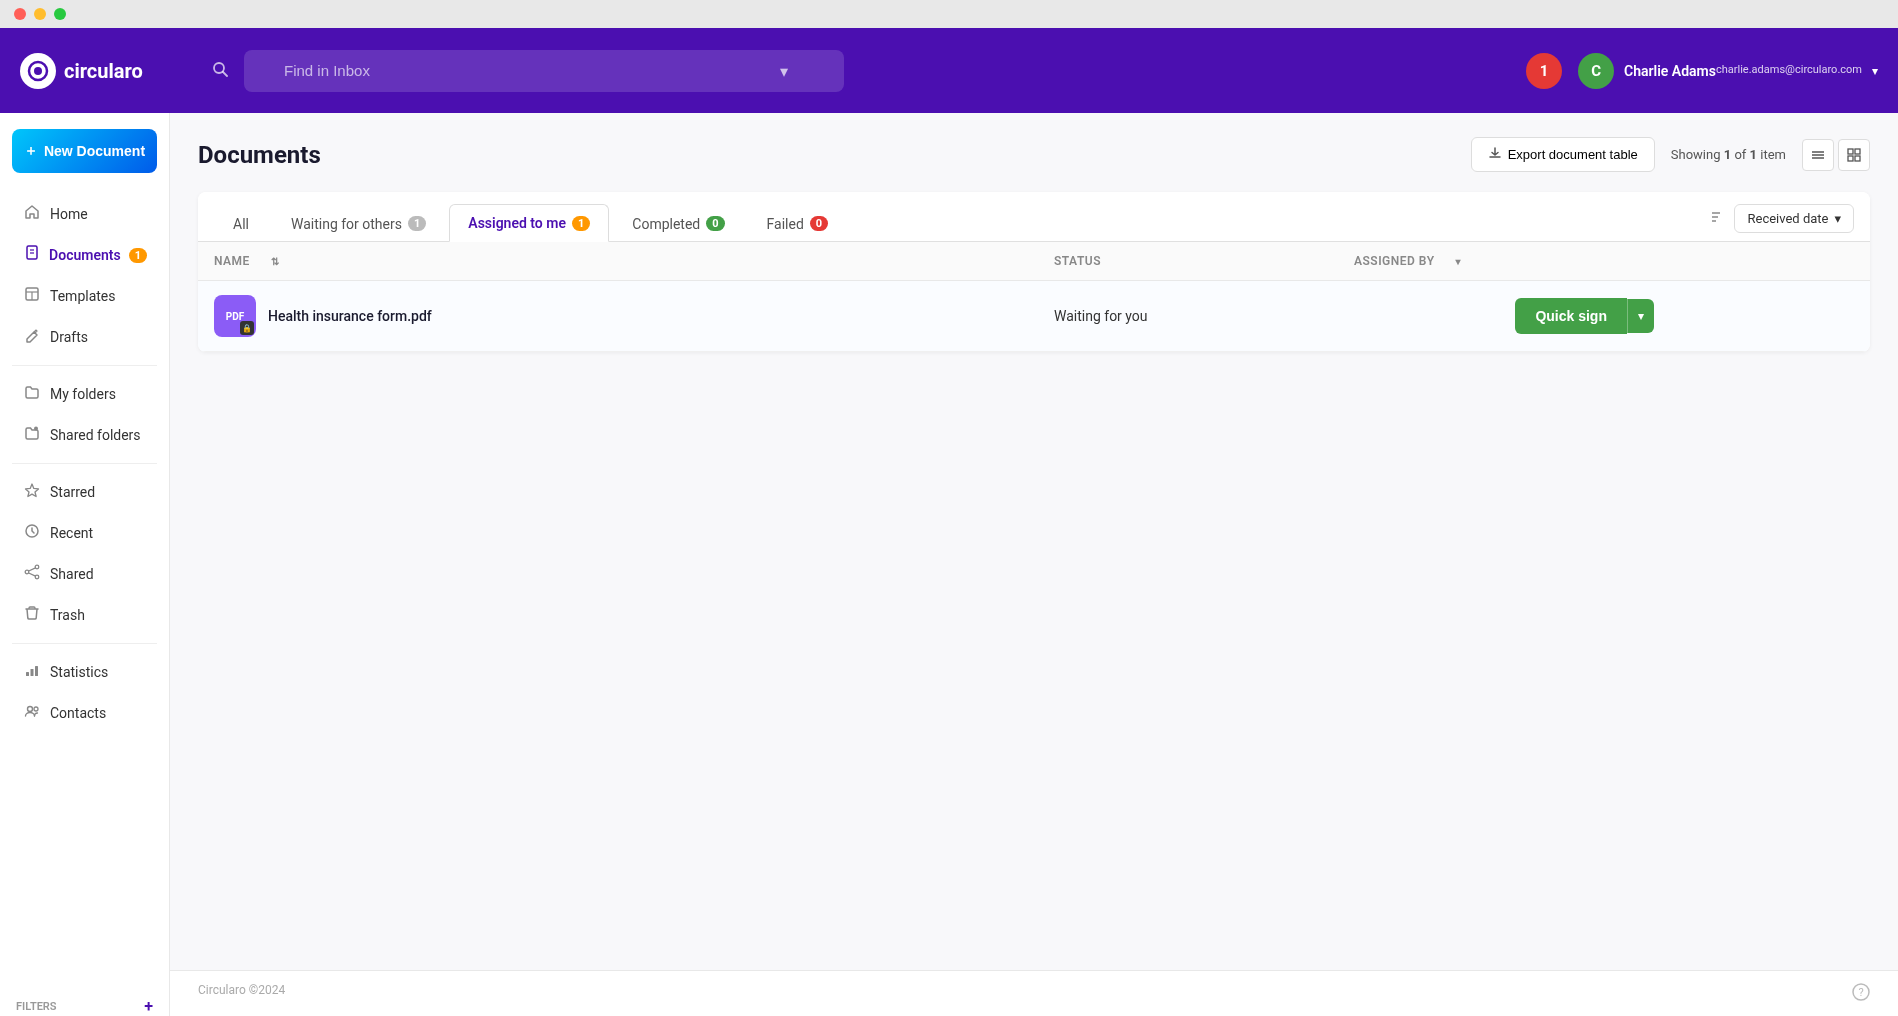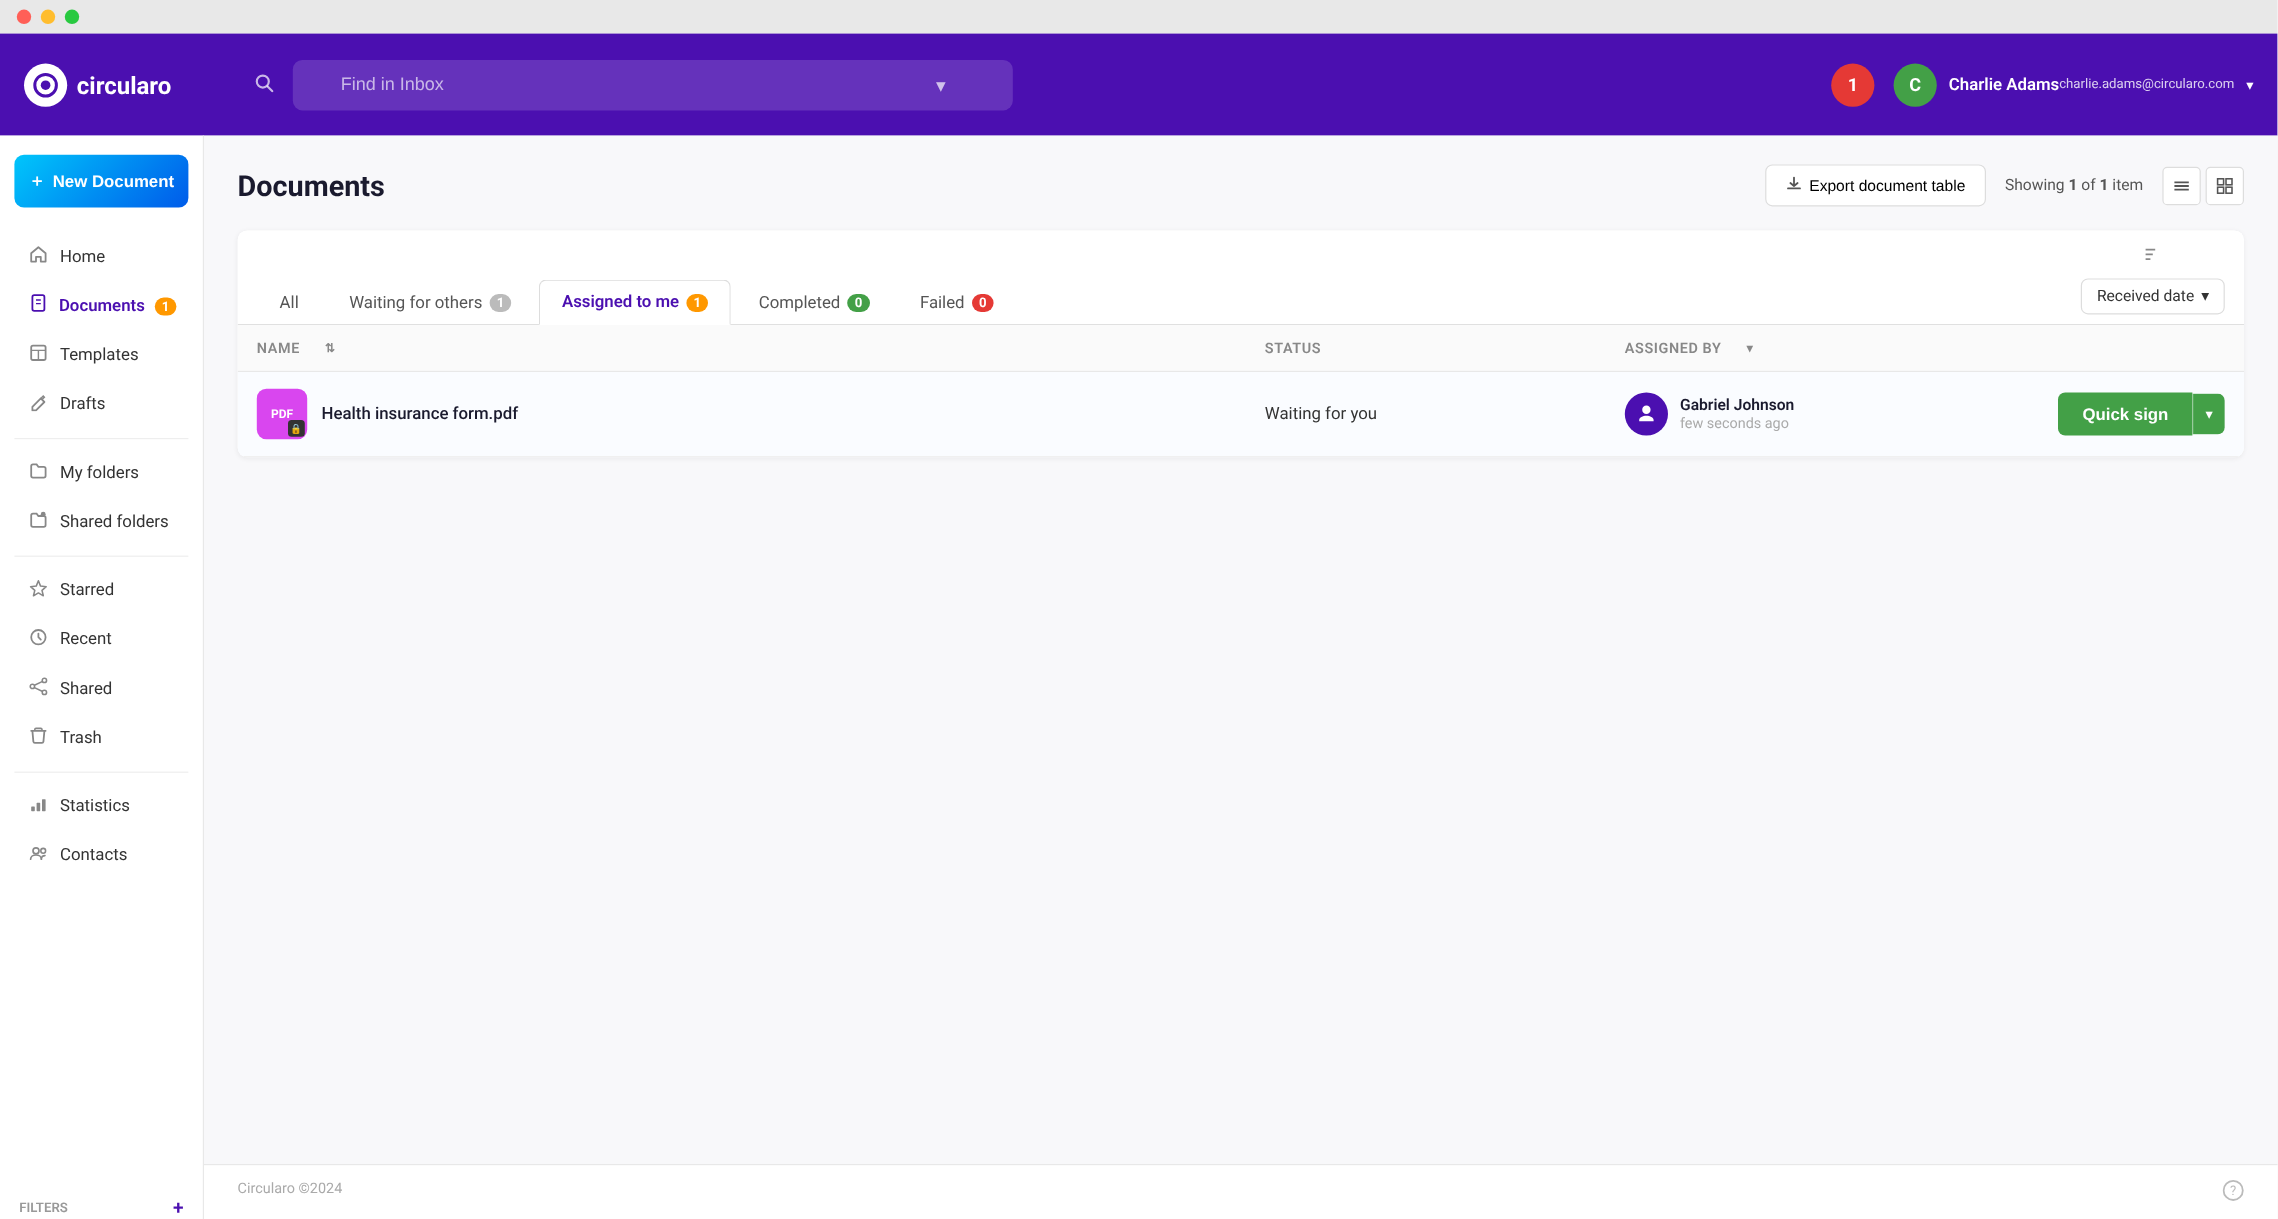--- a/index.html
+++ b/index.html
@@ -299,21 +299,21 @@
       background: #fafcff;
     }
     .doc-name-cell {
       display: flex;
       align-items: center;
       gap: 12px;
     }
     .pdf-icon {
       width: 42px;
       height: 42px;
-      background: #d946ef;
+      background: #8b5cf6;
       border-radius: 8px;
       display: flex;
       align-items: center;
       justify-content: center;
       color: white;
       font-size: 10px;
       font-weight: 700;
       flex-shrink: 0;
       position: relative;
     }
@@ -671,21 +671,21 @@
           </div>
           <div class="tab">
             <span>Completed</span>
             <span class="tab-badge green">0</span>
           </div>
           <div class="tab">
             <span>Failed</span>
             <span class="tab-badge red">0</span>
           </div>
         </div>
-        <div style="display:flex;align-items:center;gap:8px;padding-bottom:8px;flex-direction:column;">
+        <div style="display:flex;align-items:center;gap:8px;padding-bottom:8px;">
           <span>
             <svg width="16" height="16" viewBox="0 0 16 16" fill="none">
                 <line x1="2" y1="4" x2="10" y2="4" stroke="#888" stroke-width="1.5"></line>
                 <line x1="2" y1="8" x2="8" y2="8" stroke="#888" stroke-width="1.5"></line>
                 <line x1="2" y1="12" x2="6" y2="12" stroke="#888" stroke-width="1.5"></line>
               </svg>
           </span>
           <div class="sort-select">
             <span>Received date</span>
             <span>▾</span>
@@ -713,31 +713,20 @@
         <div class="doc-name-cell">
           <div class="pdf-icon">
             <span>PDF</span>
             <div class="pdf-lock">🔒</div>
           </div>
           <span class="doc-name">Health insurance form.pdf</span>
         </div>
         <div class="status-text">
           <span>Waiting for you</span>
         </div>
-        <div class="assigned-cell">
-          <div class="assigned-avatar">
-            <svg width="22" height="22" viewBox="0 0 22 22" fill="white">
-                <path d="M11 11C13 11 14.5 9.5 14.5 7.5C14.5 5.5 13 4 11 4C9 4 7.5 5.5 7.5 7.5C7.5 9.5 9 11 11 11ZM11 12.5C8 12.5 5 14 5 16V17H17V16C17 14 14 12.5 11 12.5Z" fill="white"></path>
-              </svg>
-          </div>
-          <div>
-            <div class="assigned-name">Gabriel Johnson</div>
-            <div class="assigned-time">few seconds ago</div>
-          </div>
-        </div>
         <div class="action-cell">
           <button class="quick-sign-btn">Quick sign</button>
           <button class="quick-sign-arrow">▾</button>
         </div>
       </div>
 
     </div>
 
     <div class="footer" style="margin-top: auto; position: absolute; bottom: 0; left: 170px; right: 0; padding: 12px 28px;">
       <span>Circularo ©2024</span>

